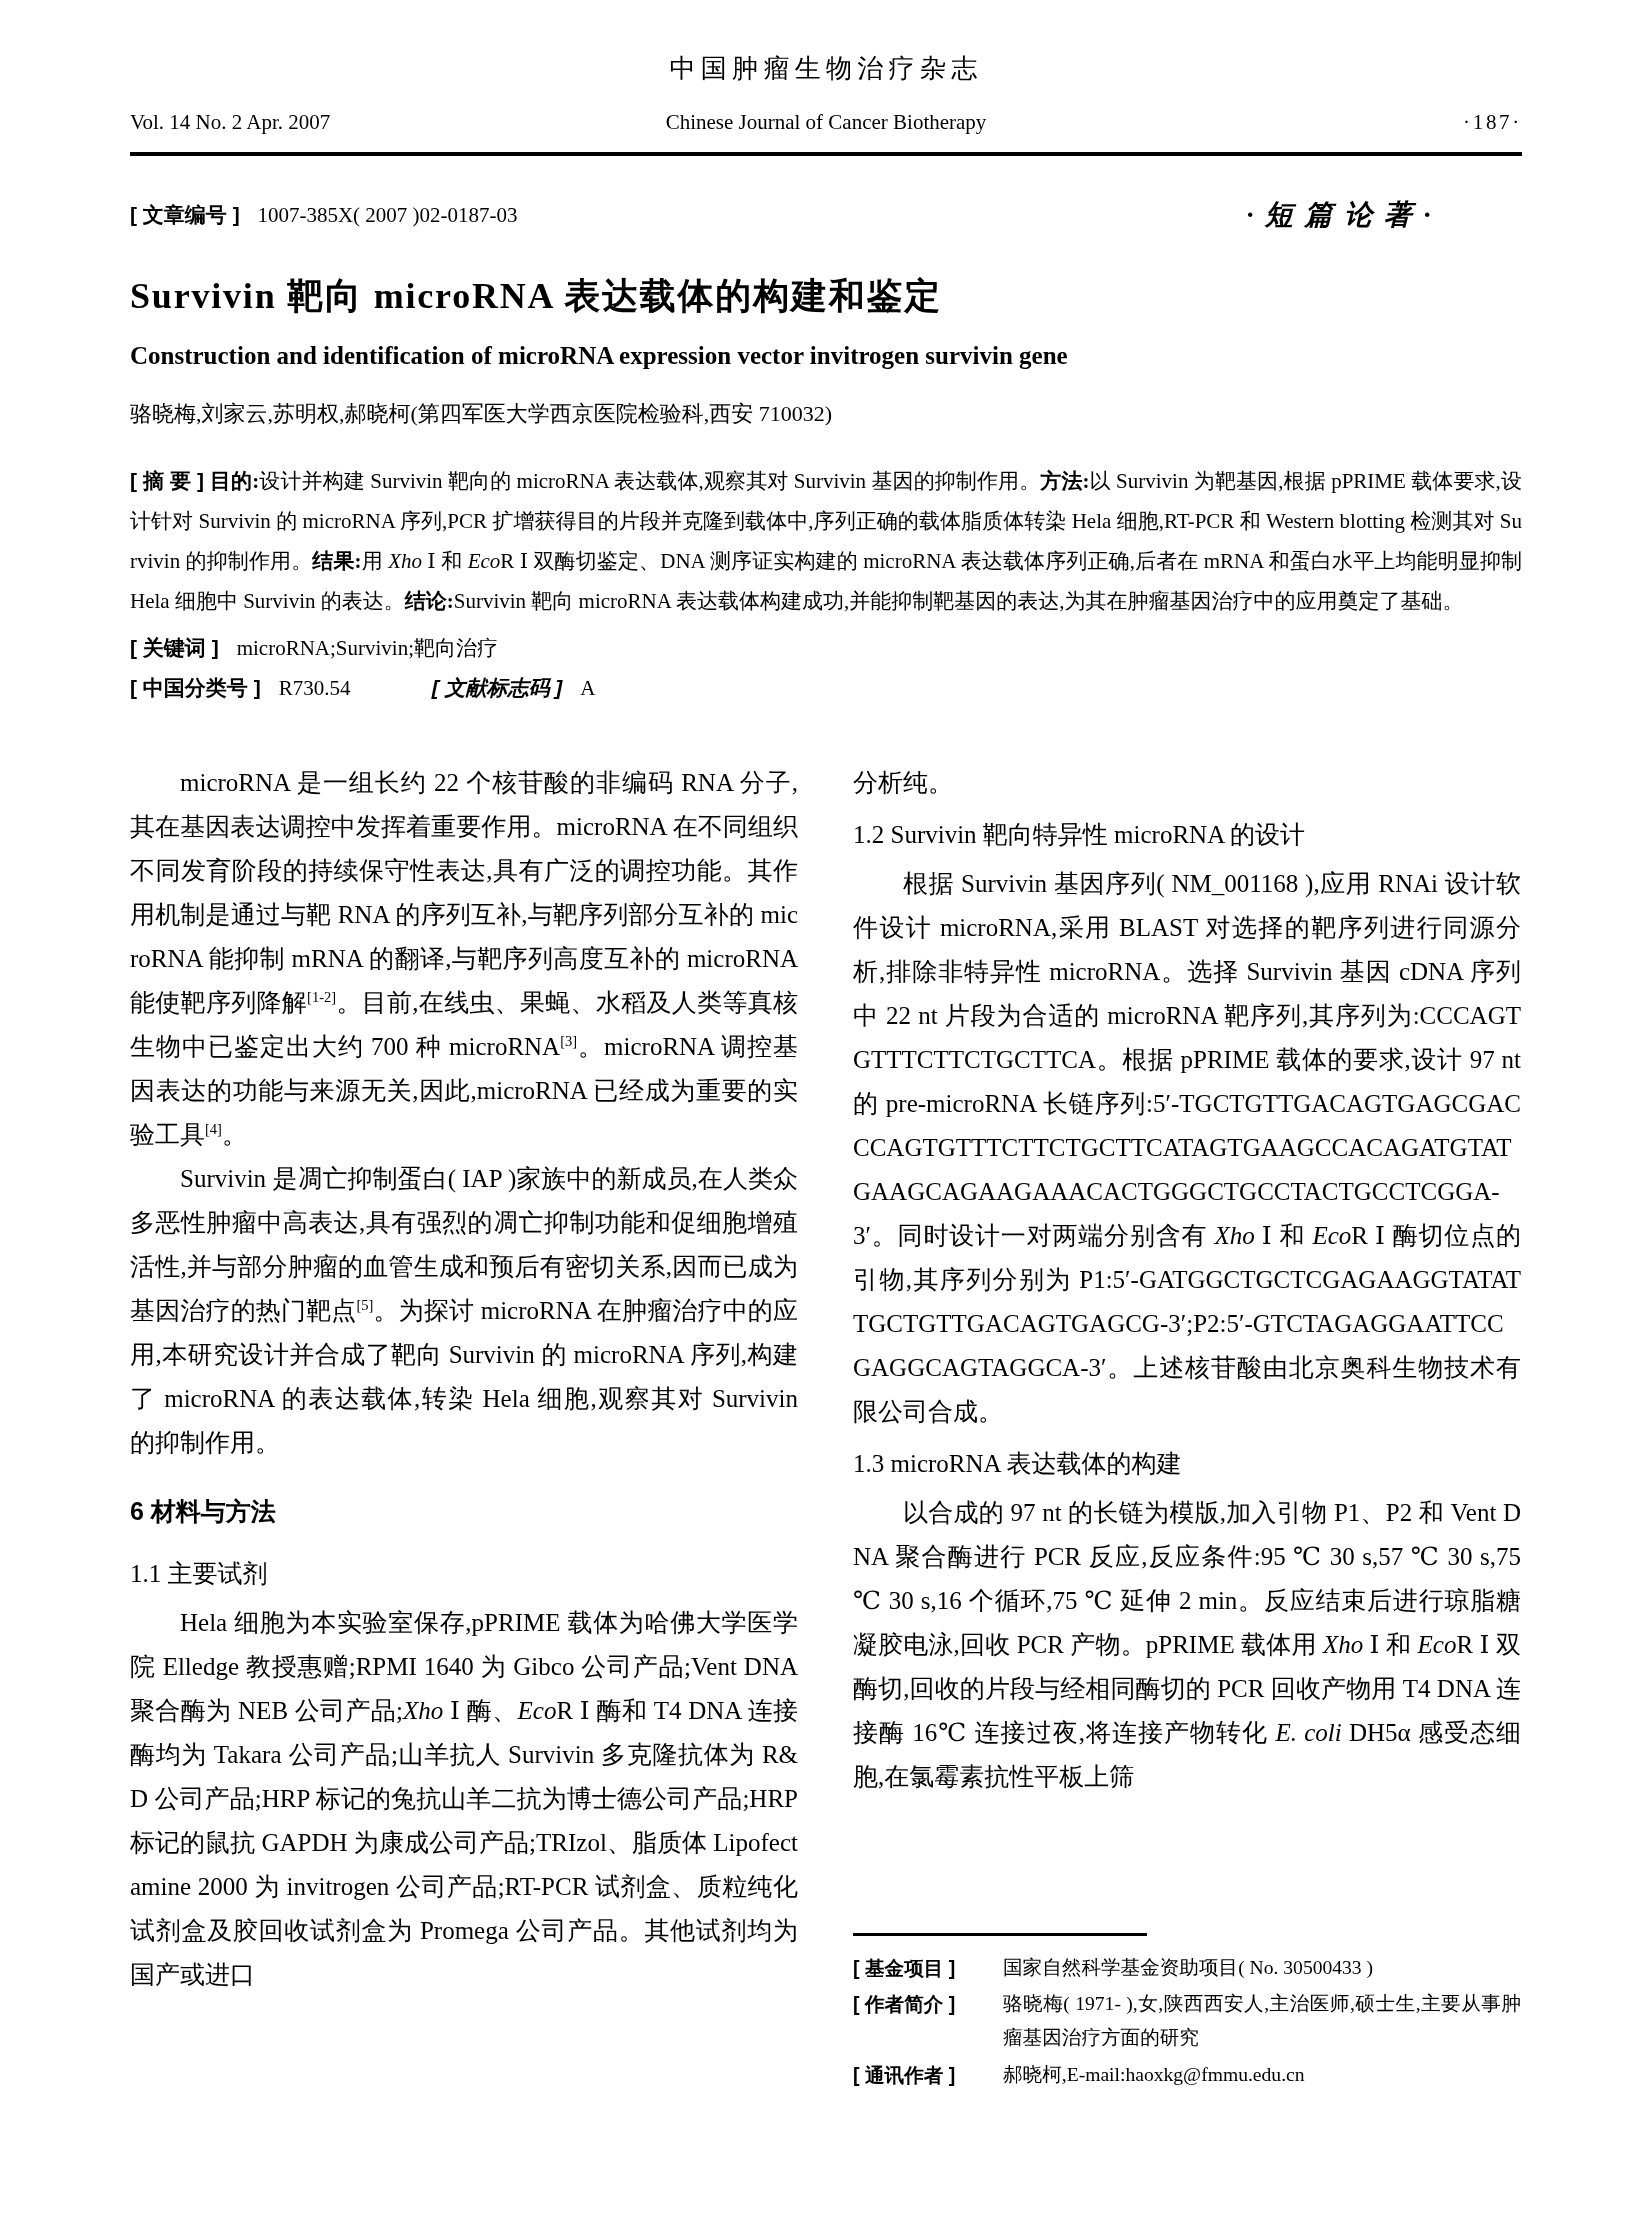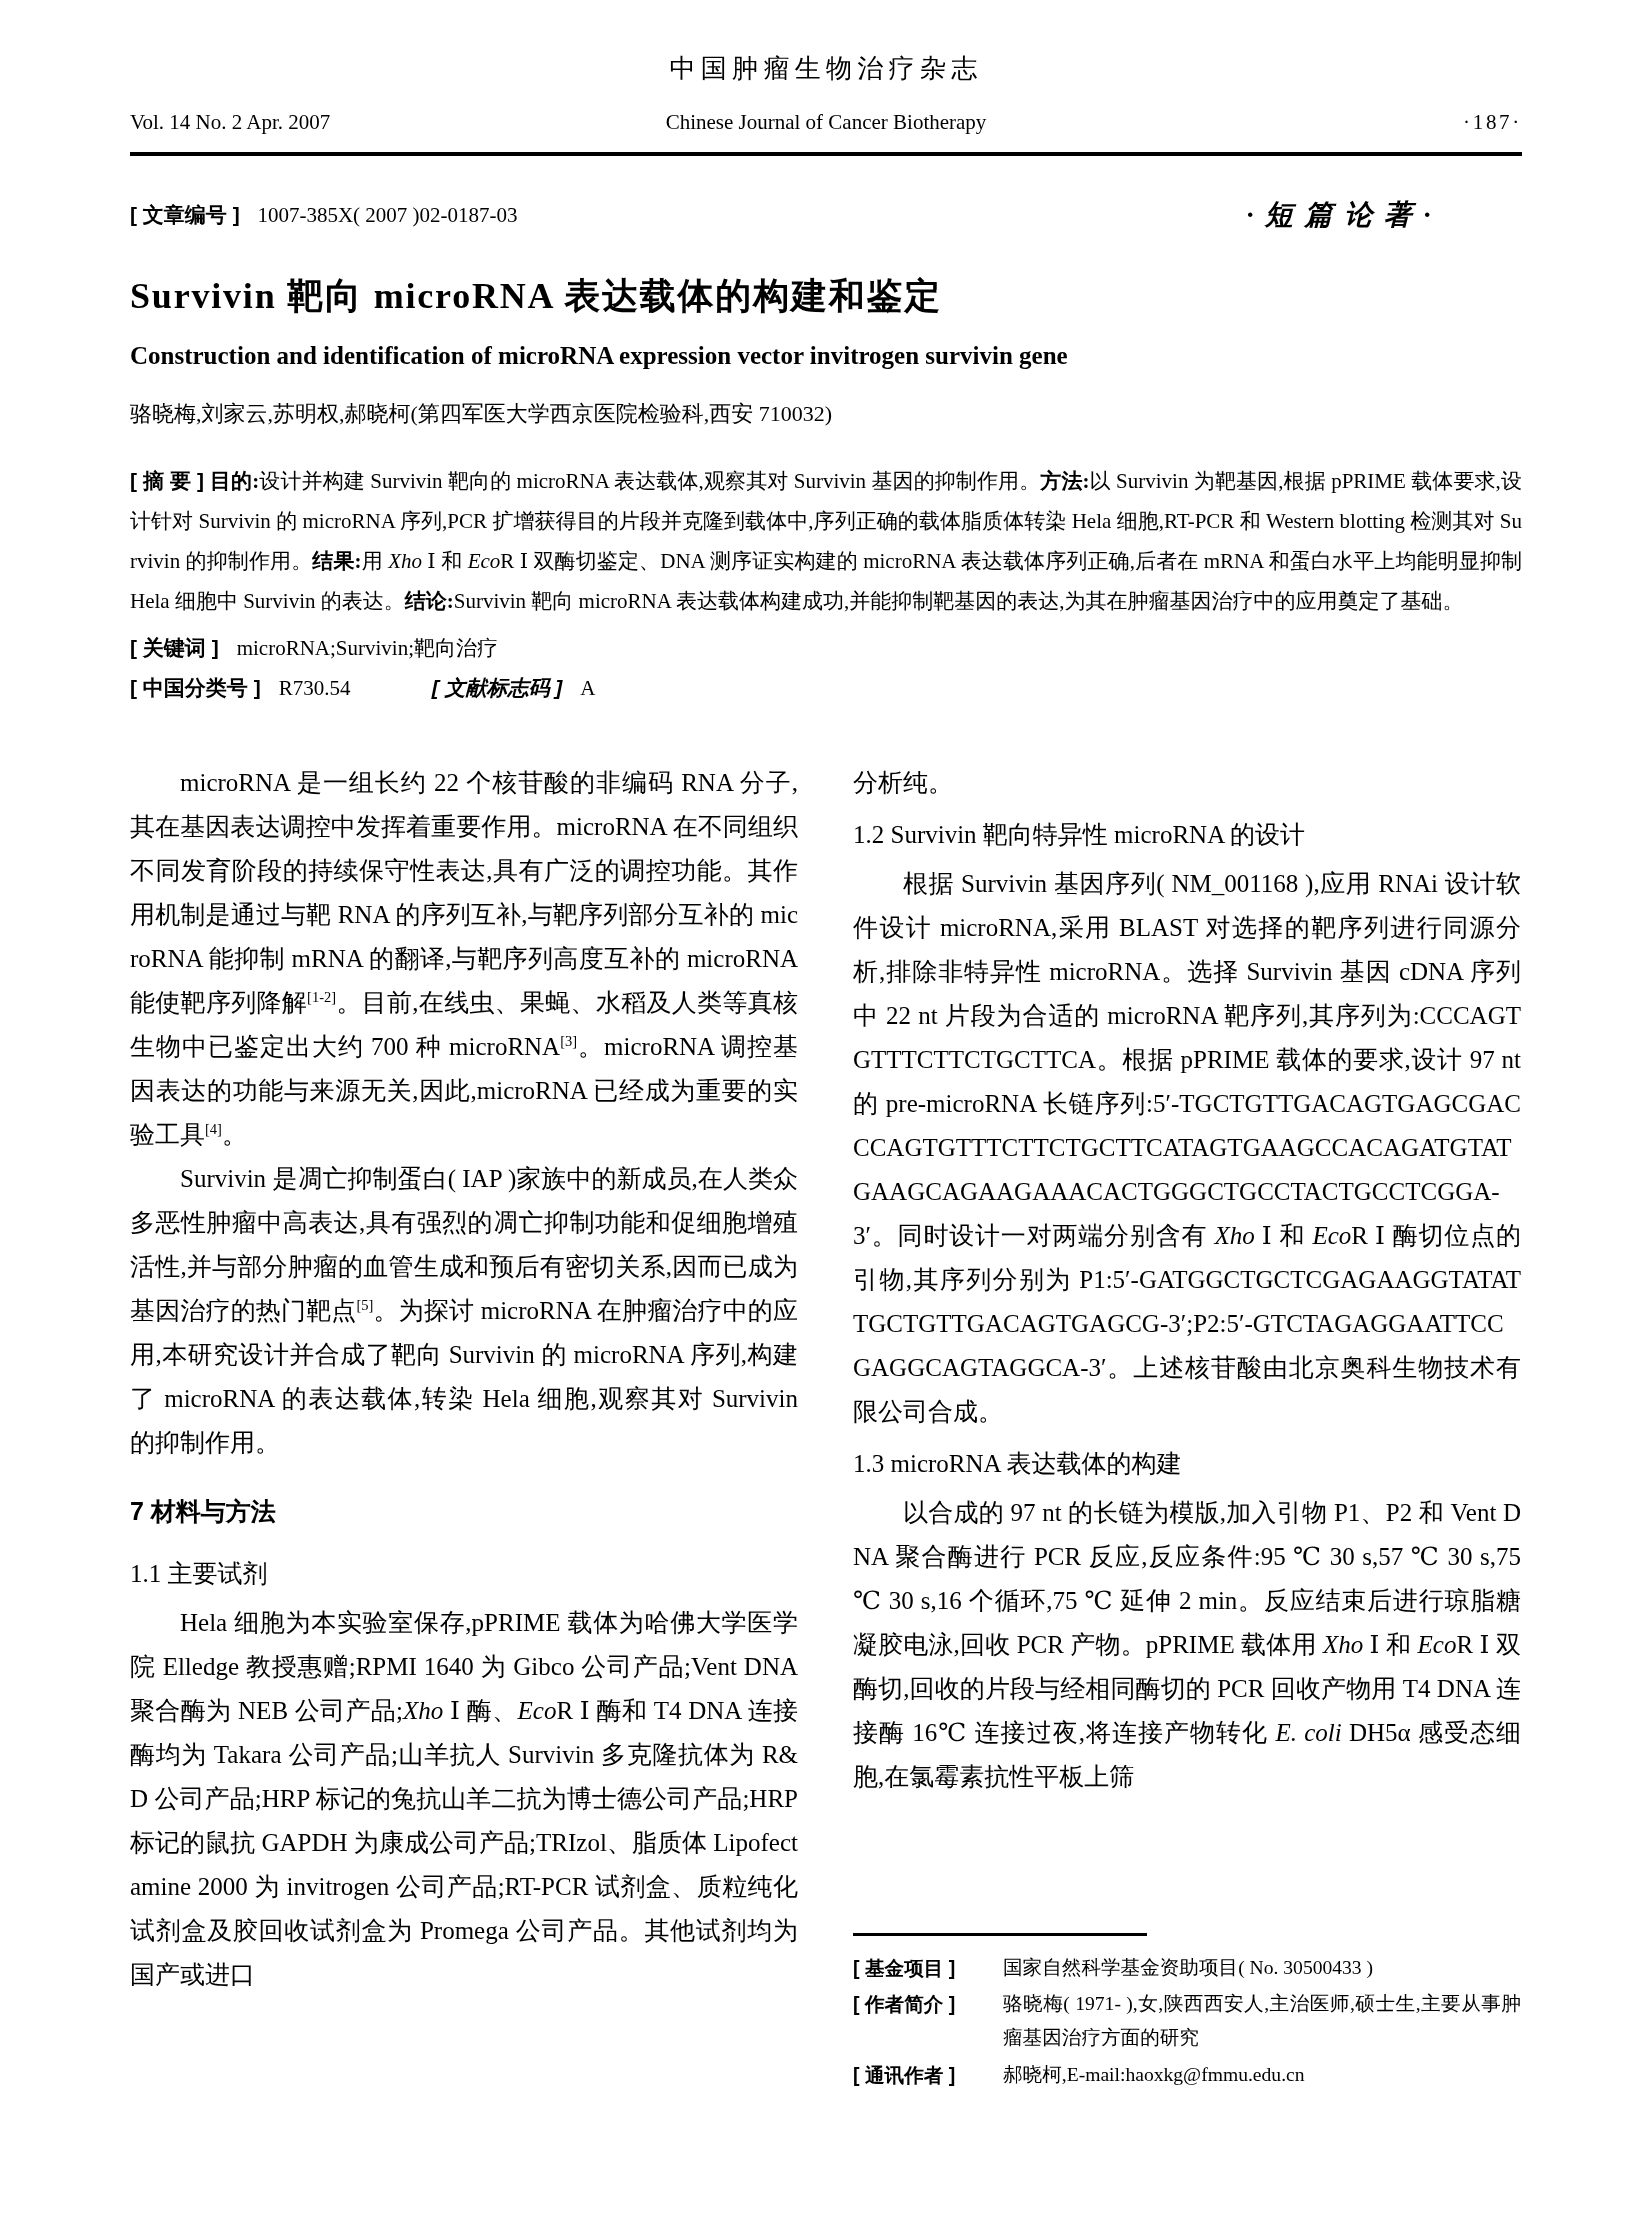--- a/index.html
+++ b/index.html
@@ -174,21 +174,21 @@
       <span class="lbl">[ 中国分类号 ]</span><span>R730.54</span>
       <span class="lbl doc-label">[ 文献标志码 ]</span><span>A</span>
     </p>
   </section>
 
   <div class="columns">
 
     <div class="col col-left">
       <p class="indent"><span>microRNA 是一组长约 22 个核苷酸的非编码 RNA 分子,其在基因表达调控中发挥着重要作用。microRNA 在不同组织不同发育阶段的持续保守性表达,具有广泛的调控功能。其作用机制是通过与靶 RNA 的序列互补,与靶序列部分互补的 microRNA 能抑制 mRNA 的翻译,与靶序列高度互补的 microRNA 能使靶序列降解</span><span class="sup">[1-2]</span><span>。目前,在线虫、果蝇、水稻及人类等真核生物中已鉴定出大约 700 种 microRNA</span><span class="sup">[3]</span><span>。microRNA 调控基因表达的功能与来源无关,因此,microRNA 已经成为重要的实验工具</span><span class="sup">[4]</span><span>。</span></p>
       <p class="indent"><span>Survivin 是凋亡抑制蛋白( IAP )家族中的新成员,在人类众多恶性肿瘤中高表达,具有强烈的凋亡抑制功能和促细胞增殖活性,并与部分肿瘤的血管生成和预后有密切关系,因而已成为基因治疗的热门靶点</span><span class="sup">[5]</span><span>。为探讨 microRNA 在肿瘤治疗中的应用,本研究设计并合成了靶向 Survivin 的 microRNA 序列,构建了 microRNA 的表达载体,转染 Hela 细胞,观察其对 Survivin 的抑制作用。</span></p>
-      <div class="h-section">7  材料与方法</div>
+      <div class="h-section">6  材料与方法</div>
       <div class="h-sub">1.1  主要试剂</div>
       <p class="indent"><span>Hela 细胞为本实验室保存,pPRIME 载体为哈佛大学医学院 Elledge 教授惠赠;RPMI 1640 为 Gibco 公司产品;Vent DNA 聚合酶为 NEB 公司产品;</span><span class="i">Xho</span><span> Ⅰ 酶、</span><span class="i">Eco</span><span>R Ⅰ 酶和 T4 DNA 连接酶均为 Takara 公司产品;山羊抗人 Survivin 多克隆抗体为 R&amp;D 公司产品;HRP 标记的兔抗山羊二抗为博士德公司产品;HRP 标记的鼠抗 GAPDH 为康成公司产品;TRIzol、脂质体 Lipofectamine 2000 为 invitrogen 公司产品;RT-PCR 试剂盒、质粒纯化试剂盒及胶回收试剂盒为 Promega 公司产品。其他试剂均为国产或进口</span></p>
     </div>
 
     <div class="col col-right">
       <p>分析纯。</p>
       <div class="h-sub">1.2  Survivin 靶向特异性 microRNA 的设计</div>
       <p class="indent"><span>根据 Survivin 基因序列( NM_001168 ),应用 RNAi 设计软件设计 microRNA,采用 BLAST 对选择的靶序列进行同源分析,排除非特异性 microRNA。选择 Survivin 基因 cDNA 序列中 22 nt 片段为合适的 microRNA 靶序列,其序列为:CCCAGTGTTTCTTCTGCTTCA。根据 pPRIME 载体的要求,设计 97 nt 的 pre-microRNA 长链序列:5′-TGCTGTTGACAGTGAGCGACCCAGTGTTTCTTCTGCTTCATAGTGAAGCCACAGATGTATGAAGCAGAAGAAACACTGGGCTGCCTACTGCCTCGGA-3′。同时设计一对两端分别含有 </span><span class="i">Xho</span><span> Ⅰ 和 </span><span class="i">Eco</span><span>R Ⅰ 酶切位点的引物,其序列分别为 P1:5′-GATGGCTGCTCGAGAAGGTATATTGCTGTTGACAGTGAGCG-3′;P2:5′-GTCTAGAGGAATTCCGAGGCAGTAGGCA-3′。上述核苷酸由北京奥科生物技术有限公司合成。</span></p>
       <div class="h-sub">1.3  microRNA 表达载体的构建</div>
       <p class="indent"><span>以合成的 97 nt 的长链为模版,加入引物 P1、P2 和 Vent DNA 聚合酶进行 PCR 反应,反应条件:95 ℃ 30 s,57 ℃ 30 s,75 ℃ 30 s,16 个循环,75 ℃ 延伸 2 min。反应结束后进行琼脂糖凝胶电泳,回收 PCR 产物。pPRIME 载体用 </span><span class="i">Xho</span><span> Ⅰ 和 </span><span class="i">Eco</span><span>R Ⅰ 双酶切,回收的片段与经相同酶切的 PCR 回收产物用 T4 DNA 连接酶 16℃ 连接过夜,将连接产物转化 </span><span class="i">E. coli</span><span> DH5α 感受态细胞,在氯霉素抗性平板上筛</span></p>

